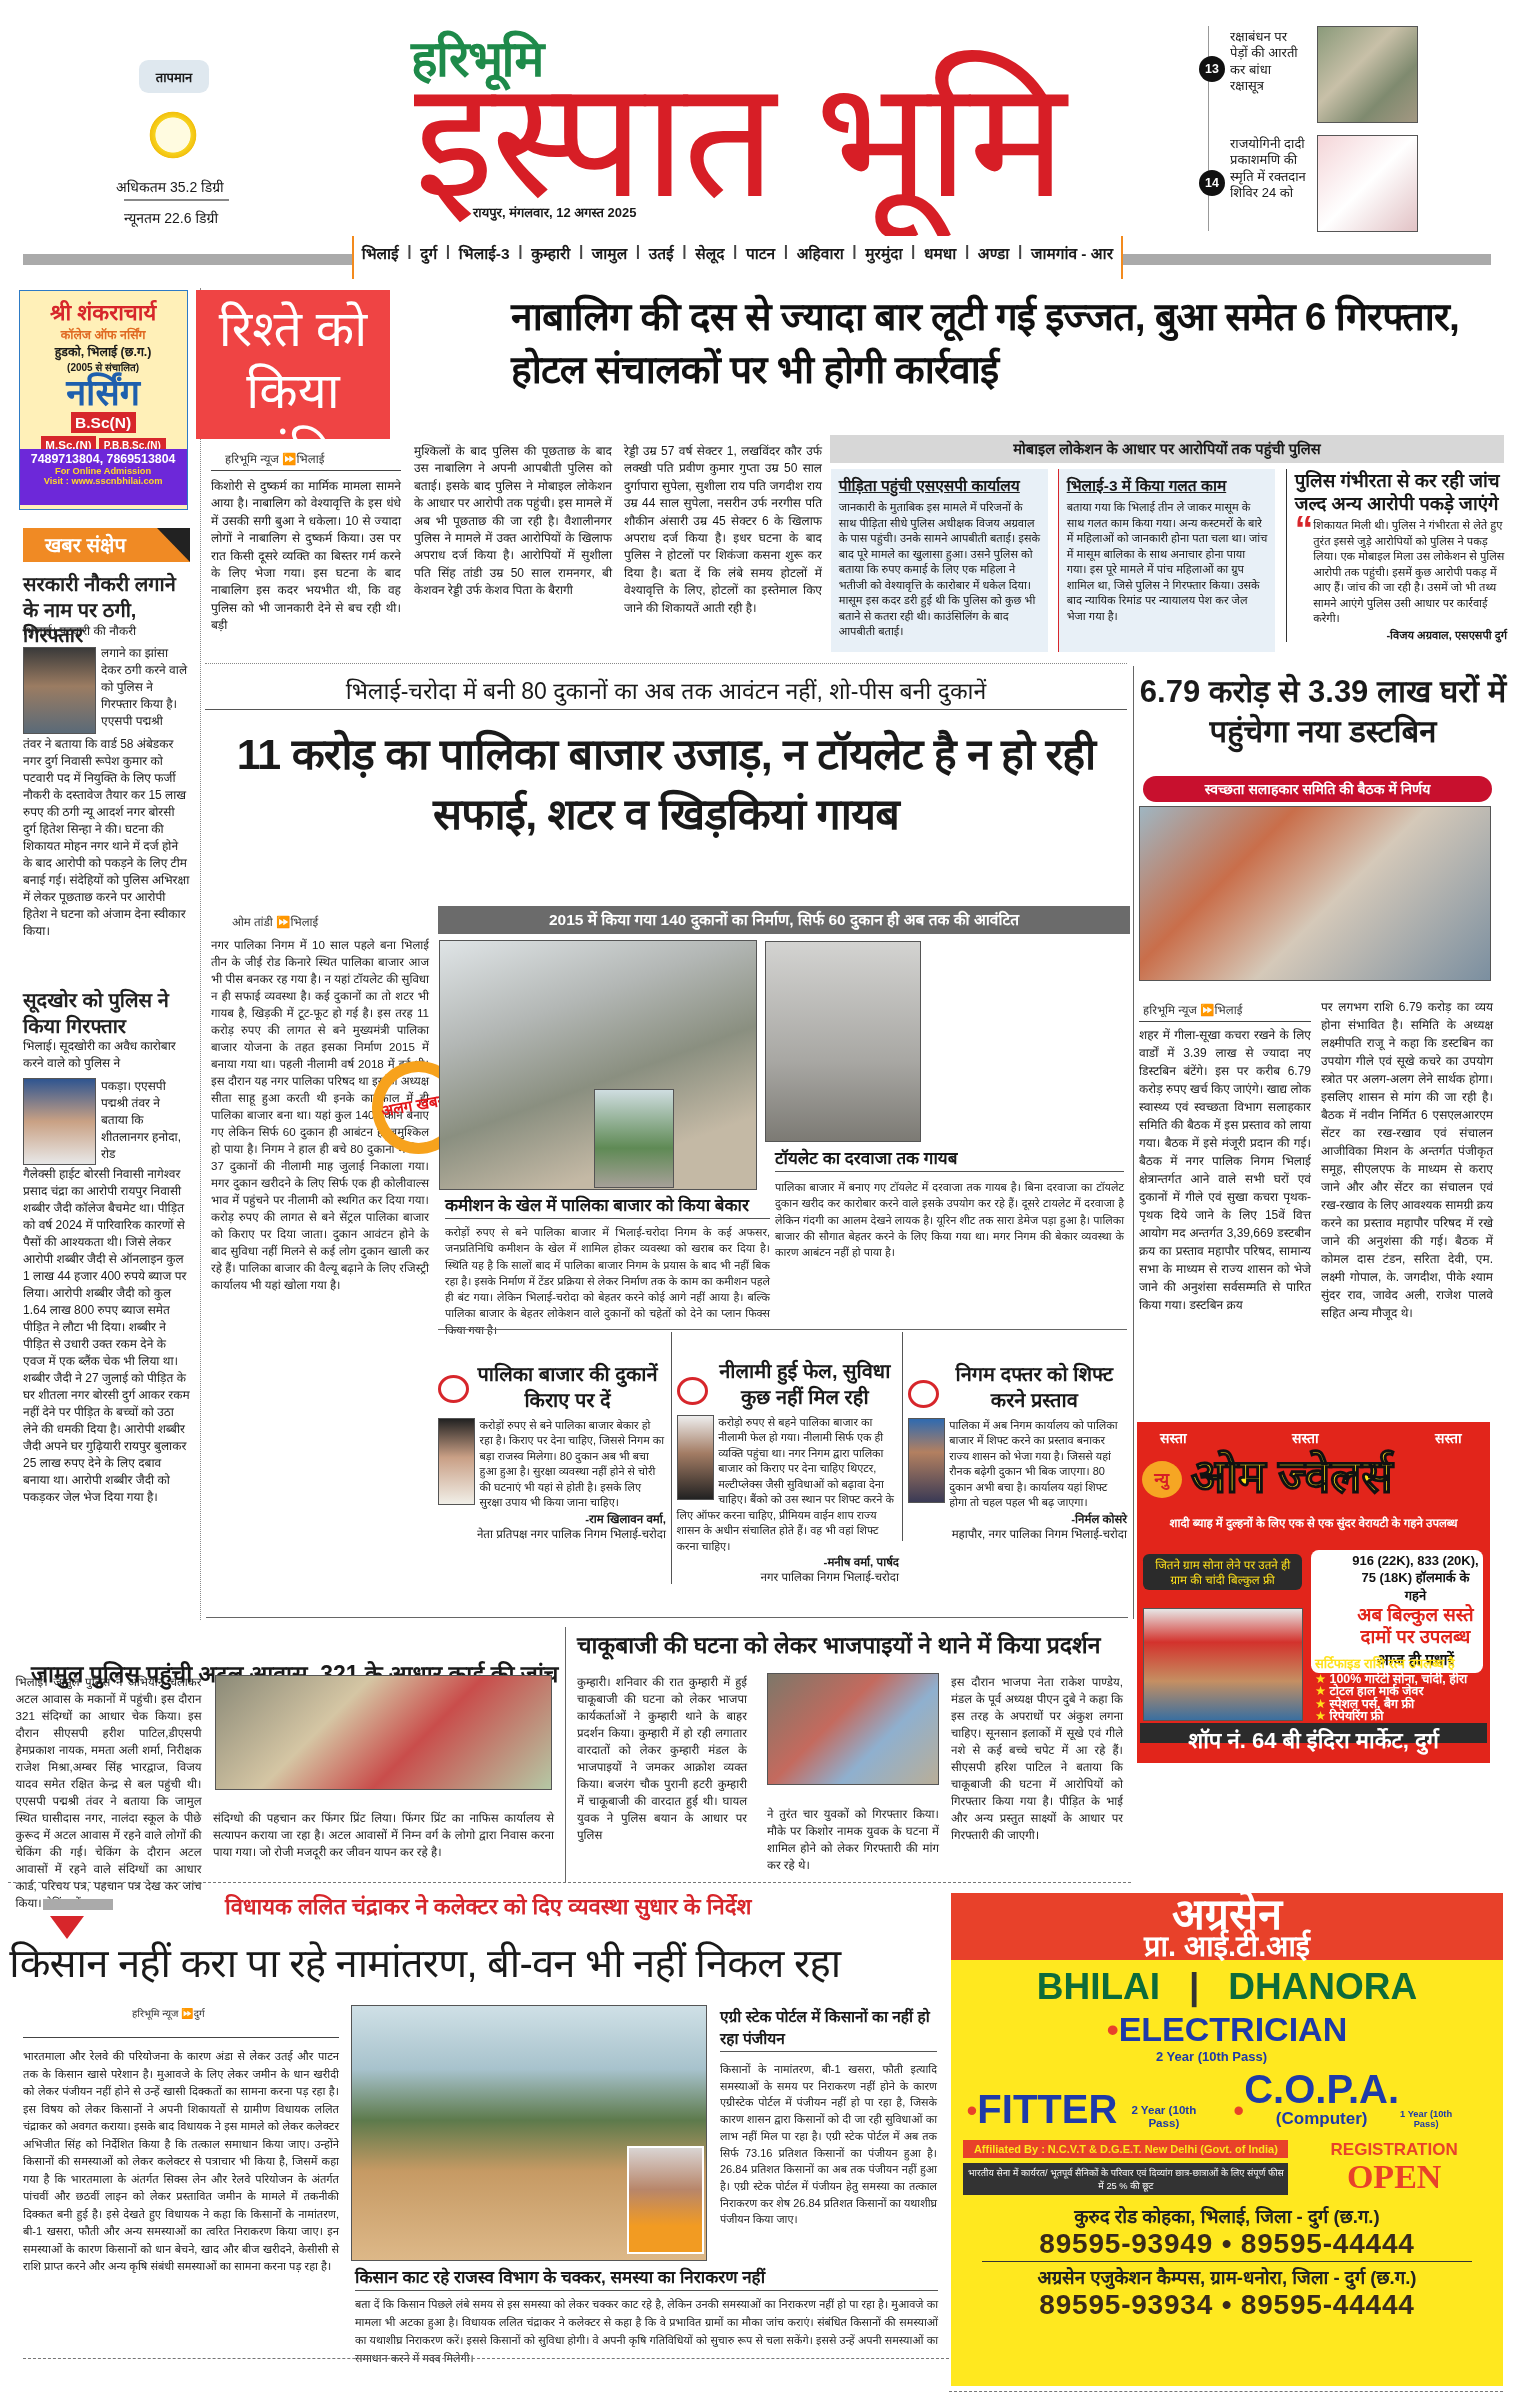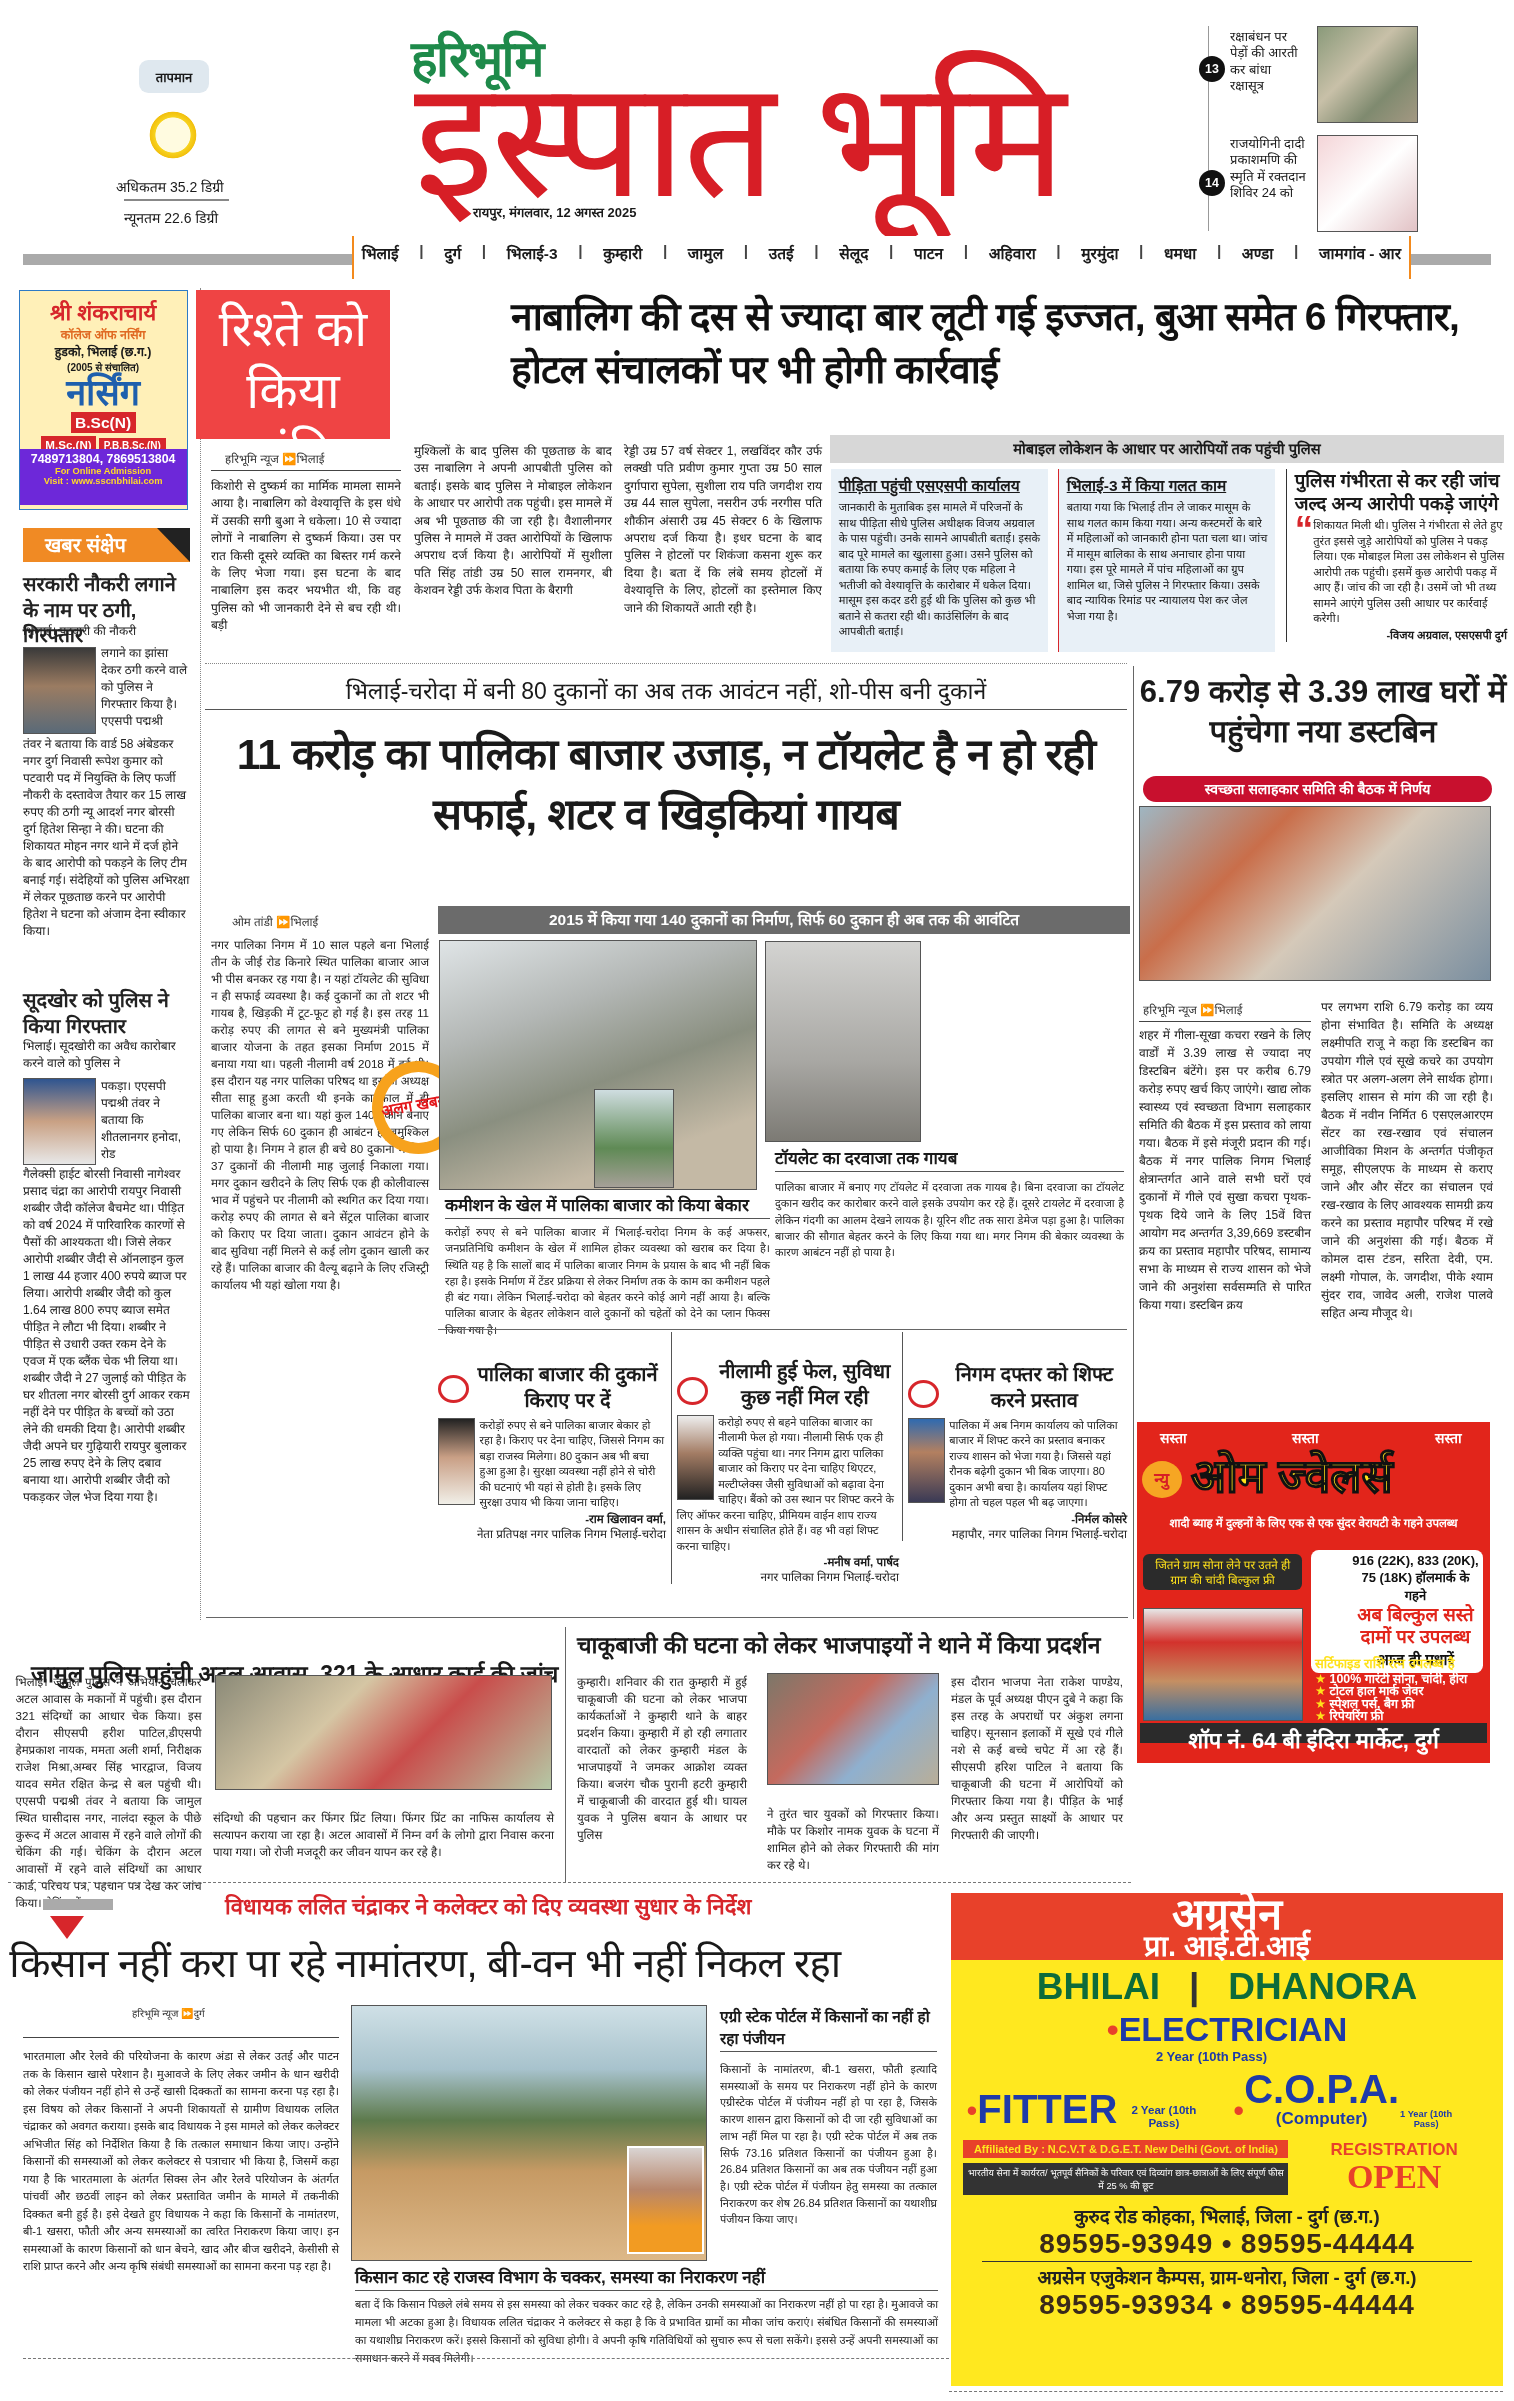--- a/index.html
+++ b/index.html
@@ -20,21 +20,21 @@
   .temp-sep { left: 124px; top: 199px; width: 105px; border-top: 2.3px solid #888; }
   .temp-min { left: 124px; top: 208px; font-size: 14px; }
   .brand-small { left: 411px; top: 23px; font-size: 50px; font-weight: 900; color: #1e8a4a; letter-spacing: -1.5px; }
   .brand-big { left: 414px; top: 70px; font-size: 163px; line-height: 139px; font-weight: 400; color: #d71e26; letter-spacing: -3.1px; }
   .dateline { left: 473px; top: 203px; font-size: 13px; font-weight: bold; }
   .teaser-bracket { left: 1208px; top: 25.6px; width: 39px; height: 205px; border-left: 1.5px solid #999; }
   .teaser { font-size: 13px; line-height: 16.3px; }
   .teaser-num { width: 26px; height: 26px; border-radius: 50%; background:#111; color:#fff; font-weight:bold; font-size:12.4px; display:flex; align-items:center; justify-content:center; }
   .teaser-img { width: 101px; height: 97px; }
   .cities-bar { left: 23px; top: 254px; width: 1468px; height: 11px; background: #aaa; }
-  .cities { left: 352px; top: 236px; height: 43px; background: #fff; border-left: 2.3px solid #f38a1d; border-right: 2.3px solid #f38a1d; padding: 6.2px 7.7px; display:flex; gap: 16px; font-size: 15.5px; font-weight: bold; }
+  .cities { left: 352px; top: 236px; height: 43px; background: #fff; border-left: 2.3px solid #f38a1d; border-right: 2.3px solid #f38a1d; padding: 6.2px 7.7px; display:flex; gap: 4px; font-size: 15.5px; font-weight: bold; }
   .cities span.sep { color:#444; padding: 0 4.6px; }
 
   
   .ad-nursing { left: 18.6px; top: 290px; width: 169px; height: 220px; background: #fff0b8; border: 1.5px solid #2d7ac5; text-align: center; }
   .ad-nursing .l1 { color:#d7262b; font-size: 22px; font-weight: 900; margin-top: 4.6px; }
   .ad-nursing .l2 { color:#e06a22; font-size: 12.4px; font-weight: 900; }
   .ad-nursing .l3 { font-size: 12.4px; font-weight: bold; }
   .ad-nursing .l4 { font-size: 10px; font-weight: bold; }
   .ad-nursing .l5 { color:#1e5fad; font-size: 36px; font-weight: 900; line-height: 37px; }
   .ad-nursing .pill { display:inline-block; background:#d7262b; color:#fff; font-weight:bold; padding: 1.5px 4.6px; margin: 1.5px; }

